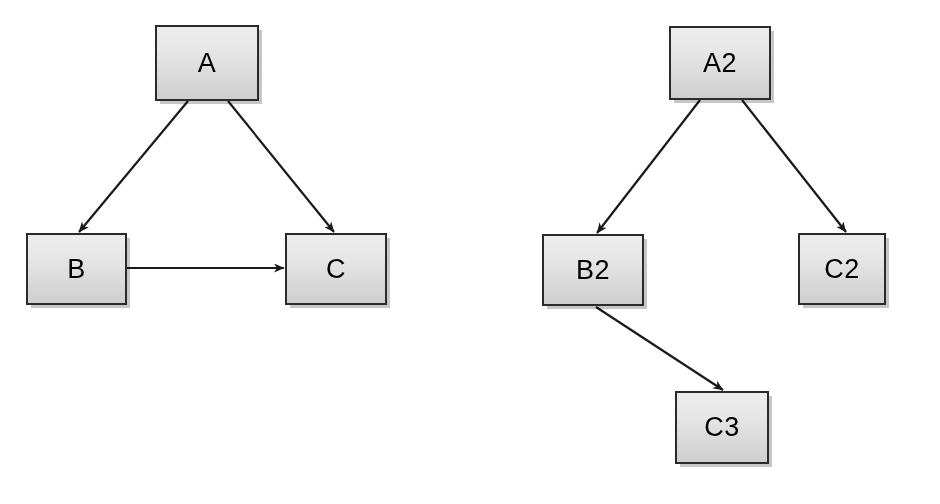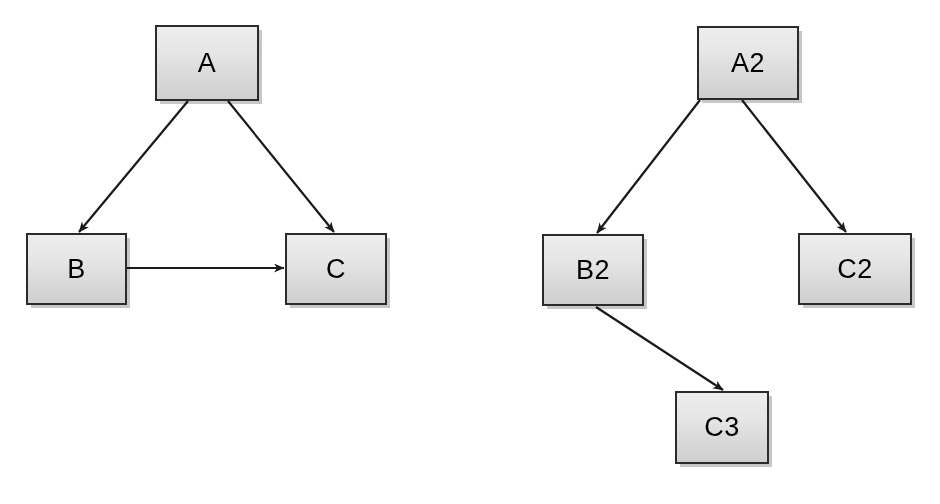--- a/index.html
+++ b/index.html
@@ -66,26 +66,26 @@
   <div id="nodes-group">
       <div class="node" style="left: 155px; top: 25px; width: 104px; height: 76px;">
         <span>A</span>
       </div>
       <div class="node" style="left: 26px; top: 233px; width: 101px; height: 72px;">
         <span>B</span>
       </div>
       <div class="node" style="left: 285px; top: 233px; width: 102px; height: 72px;">
         <span>C</span>
       </div>
-      <div class="node" style="left: 669px; top: 26px; width: 102px; height: 74px; margin-left: 28px;">
+      <div class="node" style="left: 669px; top: 26px; width: 102px; height: 74px;">
         <span>A2</span>
       </div>
       <div class="node" style="left: 542px; top: 234px; width: 102px; height: 72px;">
         <span>B2</span>
       </div>
-      <div class="node" style="left: 798px; top: 233px; width: 114px; height: 72px;">
+      <div class="node" style="left: 798px; top: 233px; width: 88px; height: 72px;">
         <span>C2</span>
       </div>
       <div class="node" style="left: 675px; top: 391px; width: 94px; height: 73px;">
         <span>C3</span>
       </div>
     </div>
 </div>
 
 </body></html>

